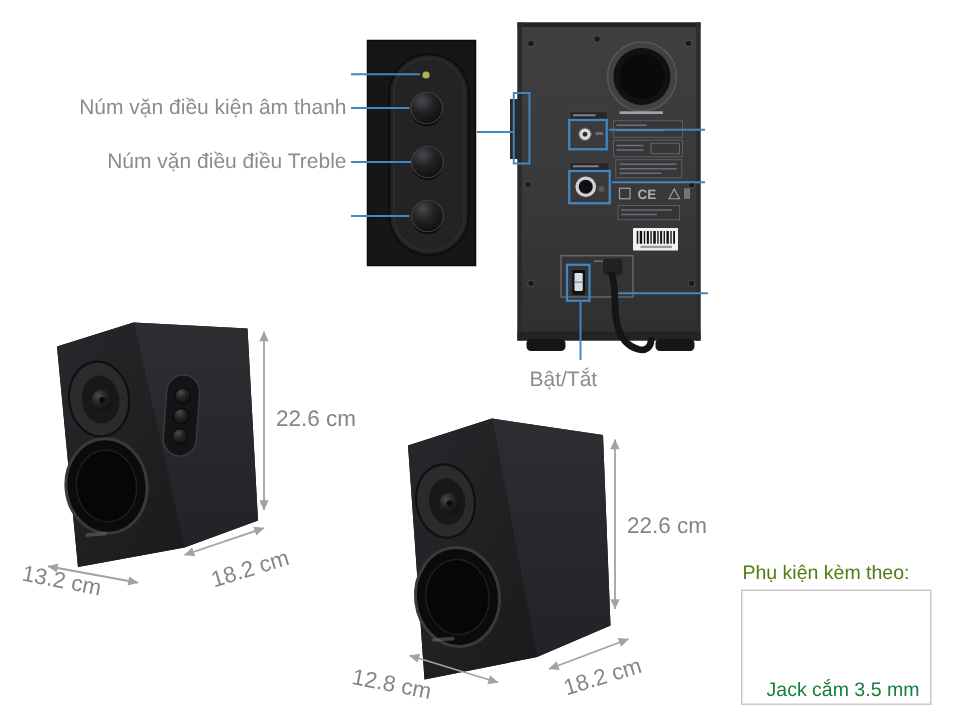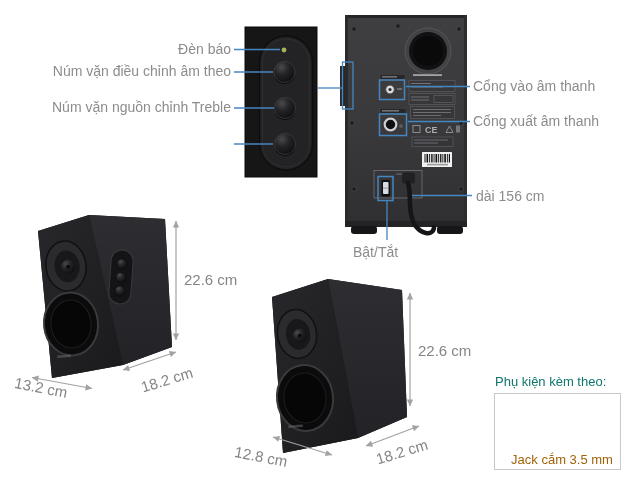--- a/index.html
+++ b/index.html
@@ -3,23 +3,23 @@
 <meta charset="utf-8">
 <style>
   html,body{margin:0;padding:0;background:#fff;}
   #canvas{position:relative;width:640px;height:480px;background:#fff;overflow:hidden;
           font-family:"Liberation Sans","DejaVu Sans",sans-serif;}
   #gfx{position:absolute;left:0;top:0;}
   .lbl{position:absolute;font-size:14px;line-height:17px;color:#8c8c8c;white-space:nowrap;}
   .r{text-align:right;}
   .dim{position:absolute;font-size:15px;line-height:16px;color:#858585;white-space:nowrap;}
   .rot{text-align:center;}
-  .acc-title{position:absolute;font-size:13px;color:#0f766e;white-space:nowrap;}
+  .acc-title{position:absolute;font-size:13px;color:#4d7c0f;white-space:nowrap;}
   .acc-box{position:absolute;left:494px;top:393px;width:127px;height:77px;border:1px solid #c9c9c9;background:#fff;box-sizing:border-box;}
-  .jack-lbl{position:absolute;left:505px;top:452px;width:114px;text-align:center;font-size:13px;color:#a16207;white-space:nowrap;}
+  .jack-lbl{position:absolute;left:505px;top:452px;width:114px;text-align:center;font-size:13px;color:#15803d;white-space:nowrap;}
   .pw2{display:block;}
 </style>
 </head>
 <body>
 
 <div id="canvas">
 
 <svg id="gfx" width="640" height="480" viewBox="0 0 640 480">
   <defs>
     <marker id="arr" viewBox="0 0 7 7" refX="6.2" refY="3.5" markerWidth="6.5" markerHeight="6.5" orient="auto-start-reverse">
@@ -242,28 +242,24 @@
       <rect x="503.5" y="405.6" width="5.5" height="2.3" fill="#bfbfbf"></rect>
     </g>
     <g transform="rotate(-52 524 437)">
       <rect x="519" y="434" width="12" height="5.5" rx="1.2" fill="#8fd8bd"></rect>
       <rect x="516" y="434.6" width="3" height="4.3" fill="#9a9a9a"></rect>
       <rect x="510.5" y="435.6" width="5.5" height="2.3" fill="#bfbfbf"></rect>
     </g>
   </g>
 </svg>
 
-<div class="lbl r" style="left:20px;top:41px;width:211px">Đèn báo</div>
-<div class="lbl r" style="left:8px;top:63px;width:223px">Núm vặn điều chỉnh âm theo</div>
-<div class="lbl r" style="left:8px;top:99px;width:223px">Núm vặn nguồn chỉnh Treble</div>
-
-<div class="lbl" style="left:473px;top:78px">Cổng vào âm thanh</div>
-<div class="lbl" style="left:473px;top:113px">Cổng xuất âm thanh</div>
+<div class="lbl r" style="left:8px;top:63px;width:223px">Núm vặn điều kiện âm thanh</div>
+<div class="lbl r" style="left:8px;top:99px;width:223px">Núm vặn điều điều Treble</div>
+
 <div class="lbl" style="left:476px;top:186px;line-height:20px">
-  <span class="pw2">dài 156 cm</span>
 </div>
 <div class="lbl" style="left:353px;top:244px">Bật/Tắt</div>
 
 <div class="dim" style="left:184px;top:272px">22.6 cm</div>
 <div class="dim rot" style="left:135px;top:372px;width:64px;transform:rotate(-17deg)">18.2 cm</div>
 <div class="dim rot" style="left:9px;top:380px;width:64px;transform:rotate(11deg)">13.2 cm</div>
 
 <div class="dim" style="left:418px;top:343px">22.6 cm</div>
 <div class="dim rot" style="left:370px;top:444px;width:64px;transform:rotate(-17deg)">18.2 cm</div>
 <div class="dim rot" style="left:229px;top:449px;width:64px;transform:rotate(11deg)">12.8 cm</div>

